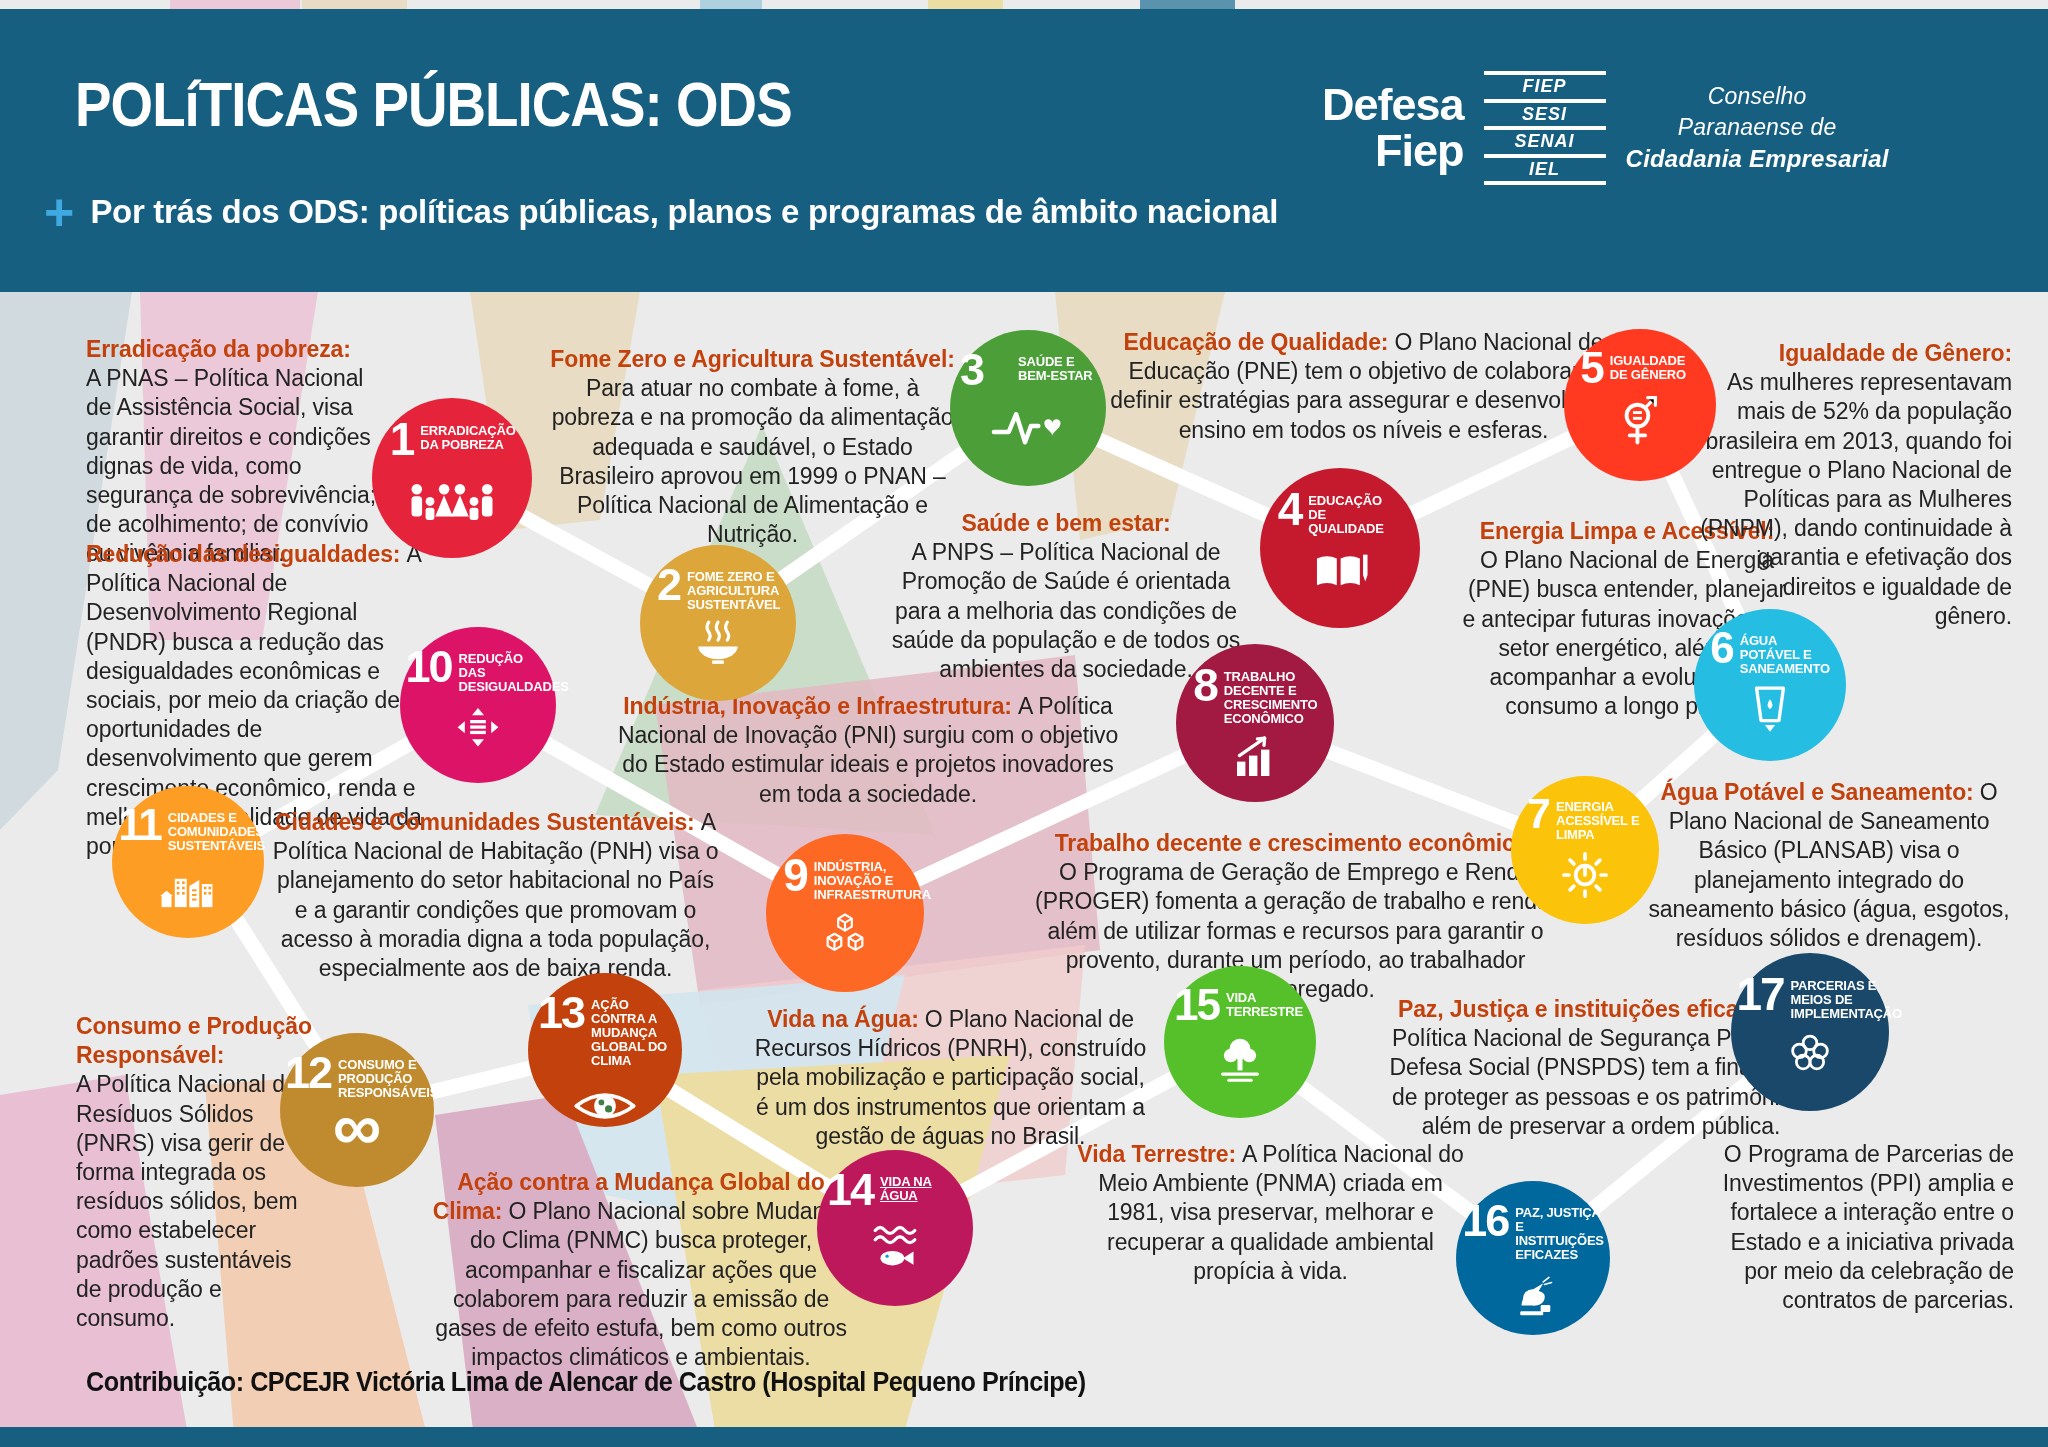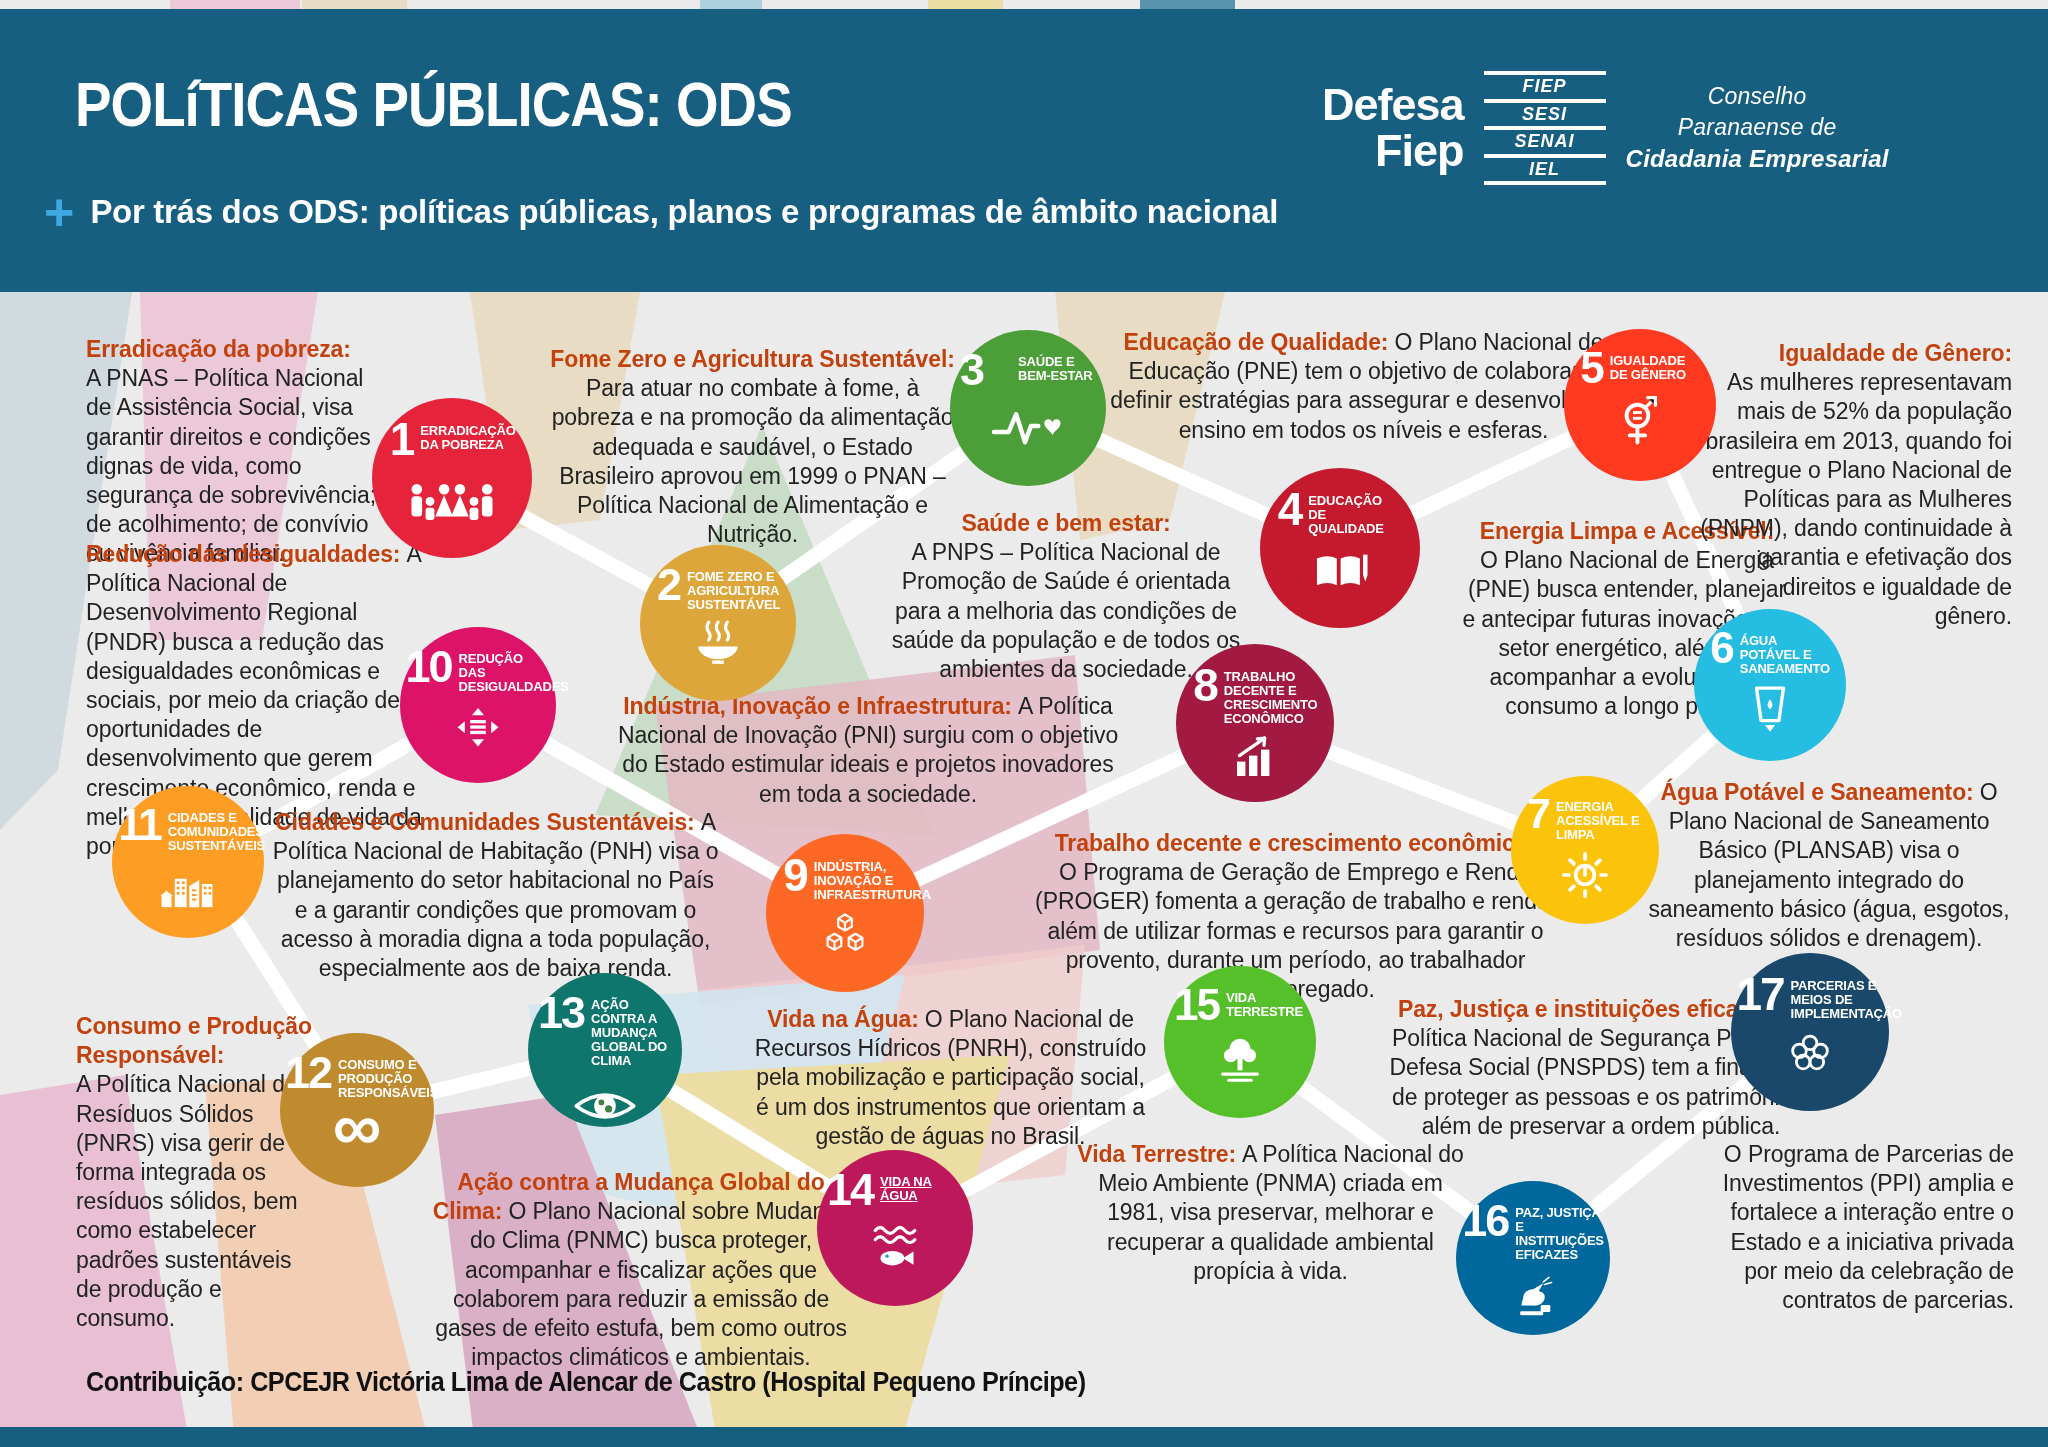--- a/index.html
+++ b/index.html
@@ -318,21 +318,21 @@
       </div>
       <div class="sdg" style="left: 280px; top: 1033px; width: 154px; height: 154px; background: rgb(191, 139, 46); padding-top: 20px; --c: #BF8B2E;">
         <div class="sdg-head">
           <span class="sdg-num" style="font-size: 45px;">12</span>
           <span class="sdg-ttl" style="max-width: 91px;">CONSUMO E PRODUÇÃO RESPONSÁVEIS</span>
         </div>
         <div class="sdg-icn">
           <span class="glyph" style="font-size:68px">∞</span>
         </div>
       </div>
-      <div class="sdg" style="left: 528px; top: 973px; width: 154px; height: 154px; background: #0f766e; padding-top: 20px; --c: #3F7E44;">
+      <div class="sdg" style="left: 528px; top: 973px; width: 154px; height: 154px; background: #c2410c; padding-top: 20px; --c: #3F7E44;">
         <div class="sdg-head">
           <span class="sdg-num" style="font-size: 45px;">13</span>
           <span class="sdg-ttl" style="max-width: 91px;">AÇÃO CONTRA A MUDANÇA GLOBAL DO CLIMA</span>
         </div>
         <div class="sdg-icn">
           <svg viewBox="0 0 100 100" style="width:72px;height:72px">
             <path d="M10 50 Q50 20 90 50 Q50 80 10 50 Z" stroke="#fff" stroke-width="5" fill="none" stroke-linejoin="round"></path>
             <circle cx="50" cy="50" r="15" fill="#fff"></circle>
             <g fill="var(--c)">
               <circle cx="45" cy="45" r="4"></circle>

